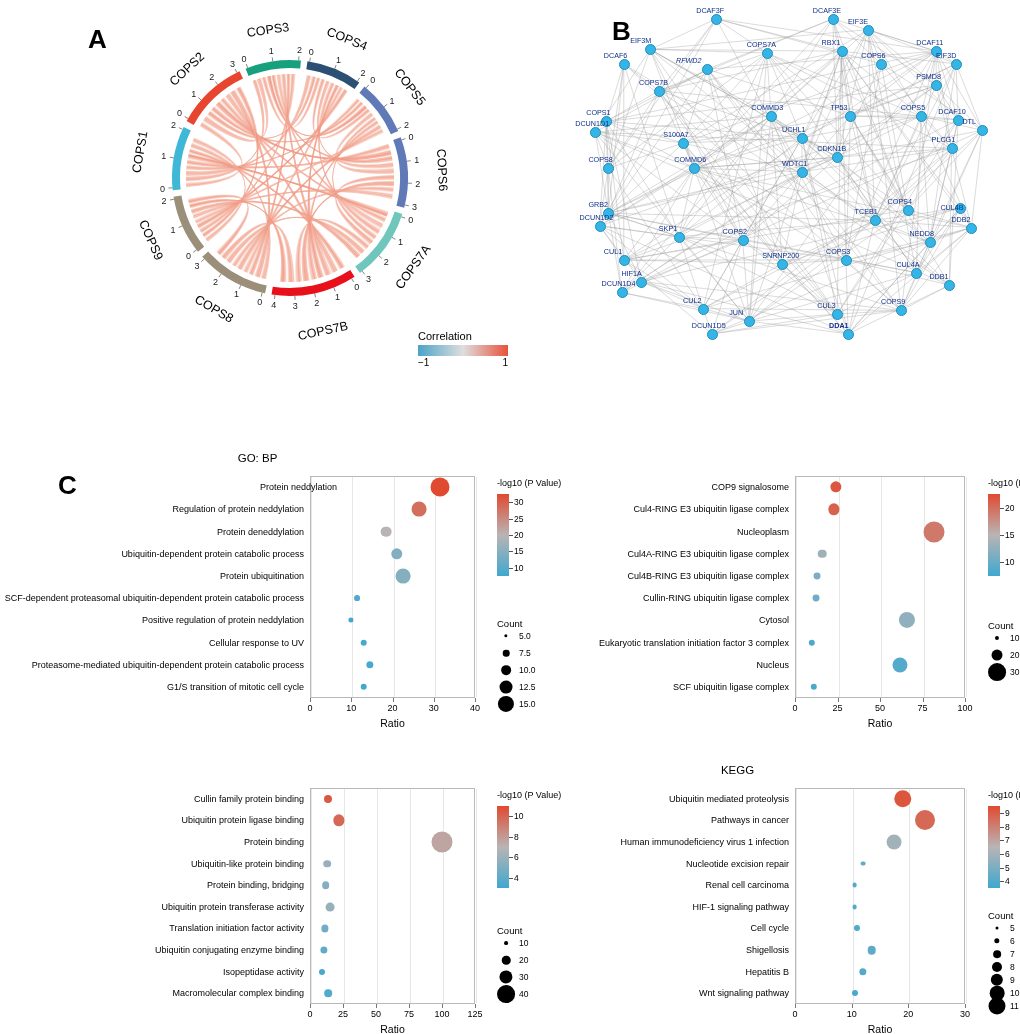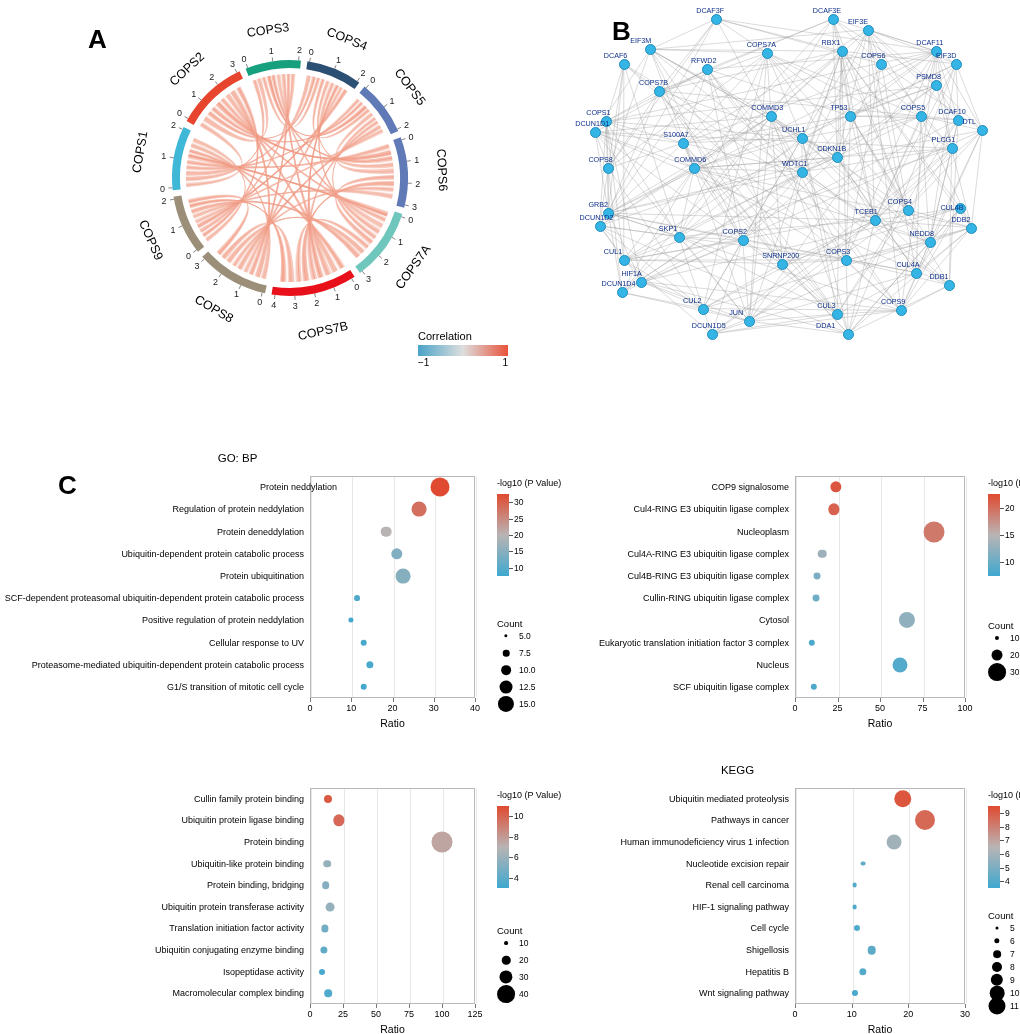--- a/index.html
+++ b/index.html
@@ -691,21 +691,21 @@
       <div class="nlab" style="left: 288px; top: 8.6px;">EIF3E</div>
       <div class="node" style="left: 85.2px; top: 36.4px;"></div>
       <div class="nlab" style="left: 70.2px; top: 28.4px;">EIF3M</div>
       <div class="node" style="left: 58.8px; top: 50.8px;"></div>
       <div class="nlab" style="left: 43.8px; top: 42.8px;">DCAF6</div>
       <div class="node" style="left: 201.8px; top: 40px;"></div>
       <div class="nlab" style="left: 186.8px; top: 32px;">COPS7A</div>
       <div class="node" style="left: 276.6px; top: 38.2px;"></div>
       <div class="nlab" style="left: 261.6px; top: 30.2px;">RBX1</div>
       <div class="node" style="left: 142.4px; top: 56.2px;"></div>
-      <div class="nlab" style="left: 131px; top: 48.2px;">RFWD2</div>
+      <div class="nlab" style="left: 116px; top: 48.2px; font-style: italic;">RFWD2</div>
       <div class="node" style="left: 316.2px; top: 50.8px;"></div>
       <div class="nlab" style="left: 301.2px; top: 42.8px;">COPS6</div>
       <div class="node" style="left: 371.2px; top: 38.2px;"></div>
       <div class="nlab" style="left: 356.2px; top: 30.2px;">DCAF11</div>
       <div class="node" style="left: 391px; top: 50.8px;"></div>
       <div class="nlab" style="left: 376px; top: 42.8px;">EIF3D</div>
       <div class="node" style="left: 94px; top: 77.8px;"></div>
       <div class="nlab" style="left: 79px; top: 69.8px;">COPS7B</div>
       <div class="node" style="left: 371.2px; top: 72.4px;"></div>
       <div class="nlab" style="left: 356.2px; top: 64.4px;">PSMD8</div>
@@ -773,28 +773,28 @@
       <div class="nlab" style="left: 123px; top: 287.6px;">CUL2</div>
       <div class="node" style="left: 184.2px; top: 308.2px;"></div>
       <div class="nlab" style="left: 169.2px; top: 300.2px;">JUN</div>
       <div class="node" style="left: 272.2px; top: 301px;"></div>
       <div class="nlab" style="left: 257.2px; top: 293px;">CUL3</div>
       <div class="node" style="left: 336px; top: 297.4px;"></div>
       <div class="nlab" style="left: 321px; top: 289.4px;">COPS9</div>
       <div class="node" style="left: 146.8px; top: 320.8px;"></div>
       <div class="nlab" style="left: 131.8px; top: 312.8px;">DCUN1D5</div>
       <div class="node" style="left: 283.2px; top: 320.8px;"></div>
-      <div class="nlab" style="left: 256px; top: 312.8px;">DDA1</div>
+      <div class="nlab" style="left: 269px; top: 312.8px; font-weight: bold;">DDA1</div>
     </div>
 </div>
 
 <div class="panel-letter" style="left:58px;top:470px;">C</div>
 
 <div class="plot" id="plot-go-bp" style="left: 0px; top: 448px; width: 520px; height: 280px;">
-    <div class="title" style="left: 0px; width: 475px; top: 4px;">GO: BP</div>
+    <div class="title" style="left: 0px; width: 475px; top: 4px; padding-left: 20px;">GO: BP</div>
     <div class="axis-area" style="left: 310px; top: 28px; width: 165px; height: 222px;">
       <div class="gridline" style="left: 0px;"></div>
       <div class="gridline" style="left: 41.25px;"></div>
       <div class="gridline" style="left: 82.5px;"></div>
       <div class="gridline" style="left: 123.75px;"></div>
       <div class="gridline" style="left: 165px;"></div>
     </div>
     <div class="tickmark" style="left: 310px; top: 250px;"></div>
     <div class="xtick" style="left: 310px; top: 255px;">0</div>
     <div class="tickmark" style="left: 351.25px; top: 250px;"></div>

